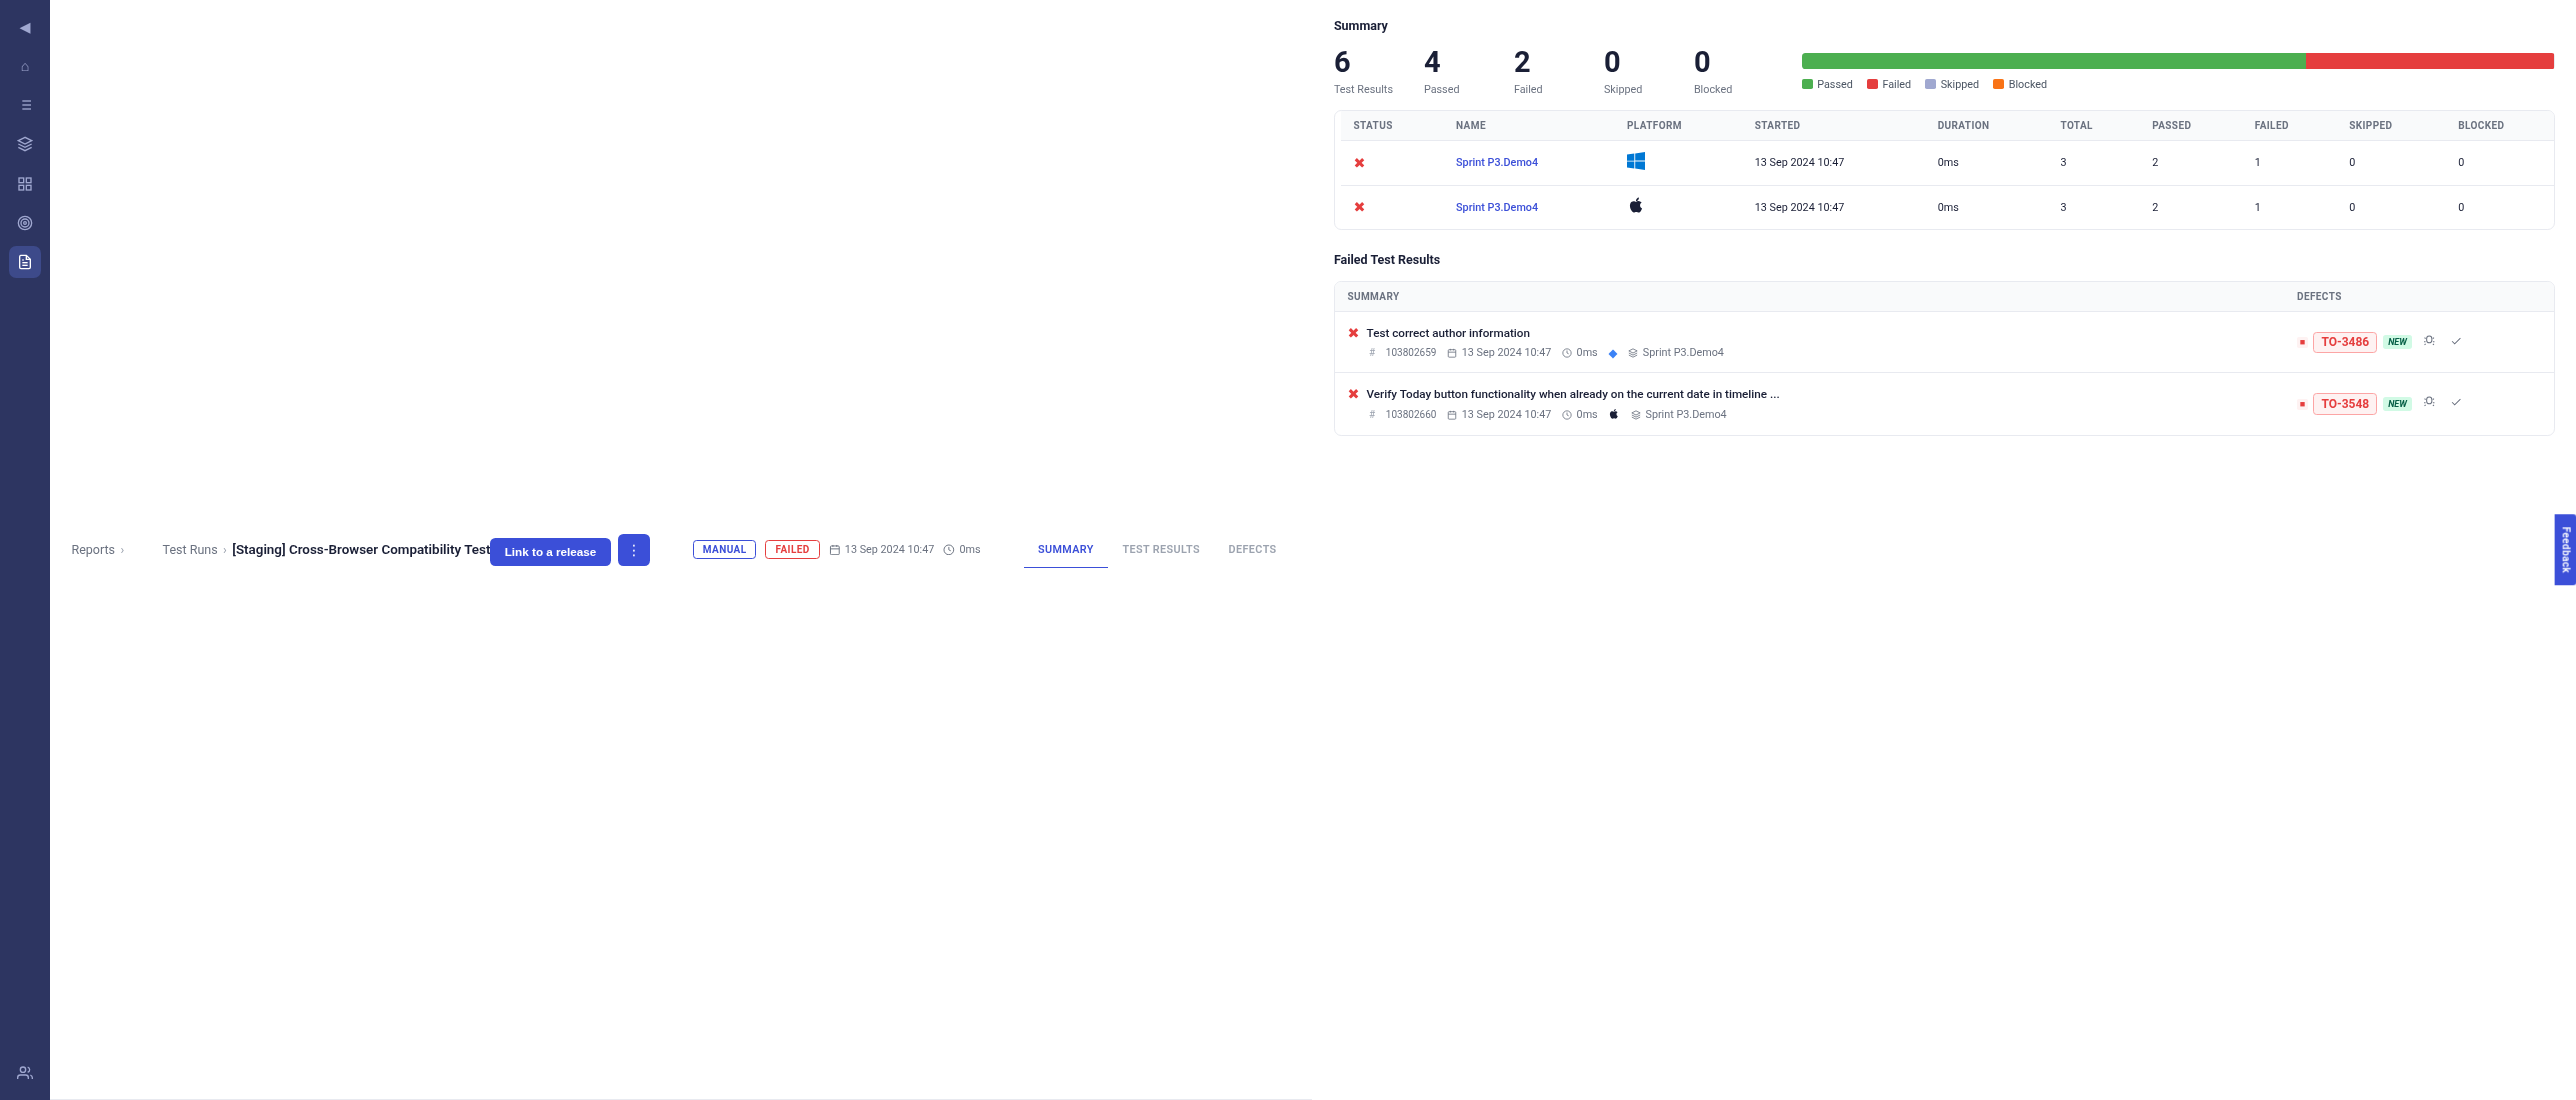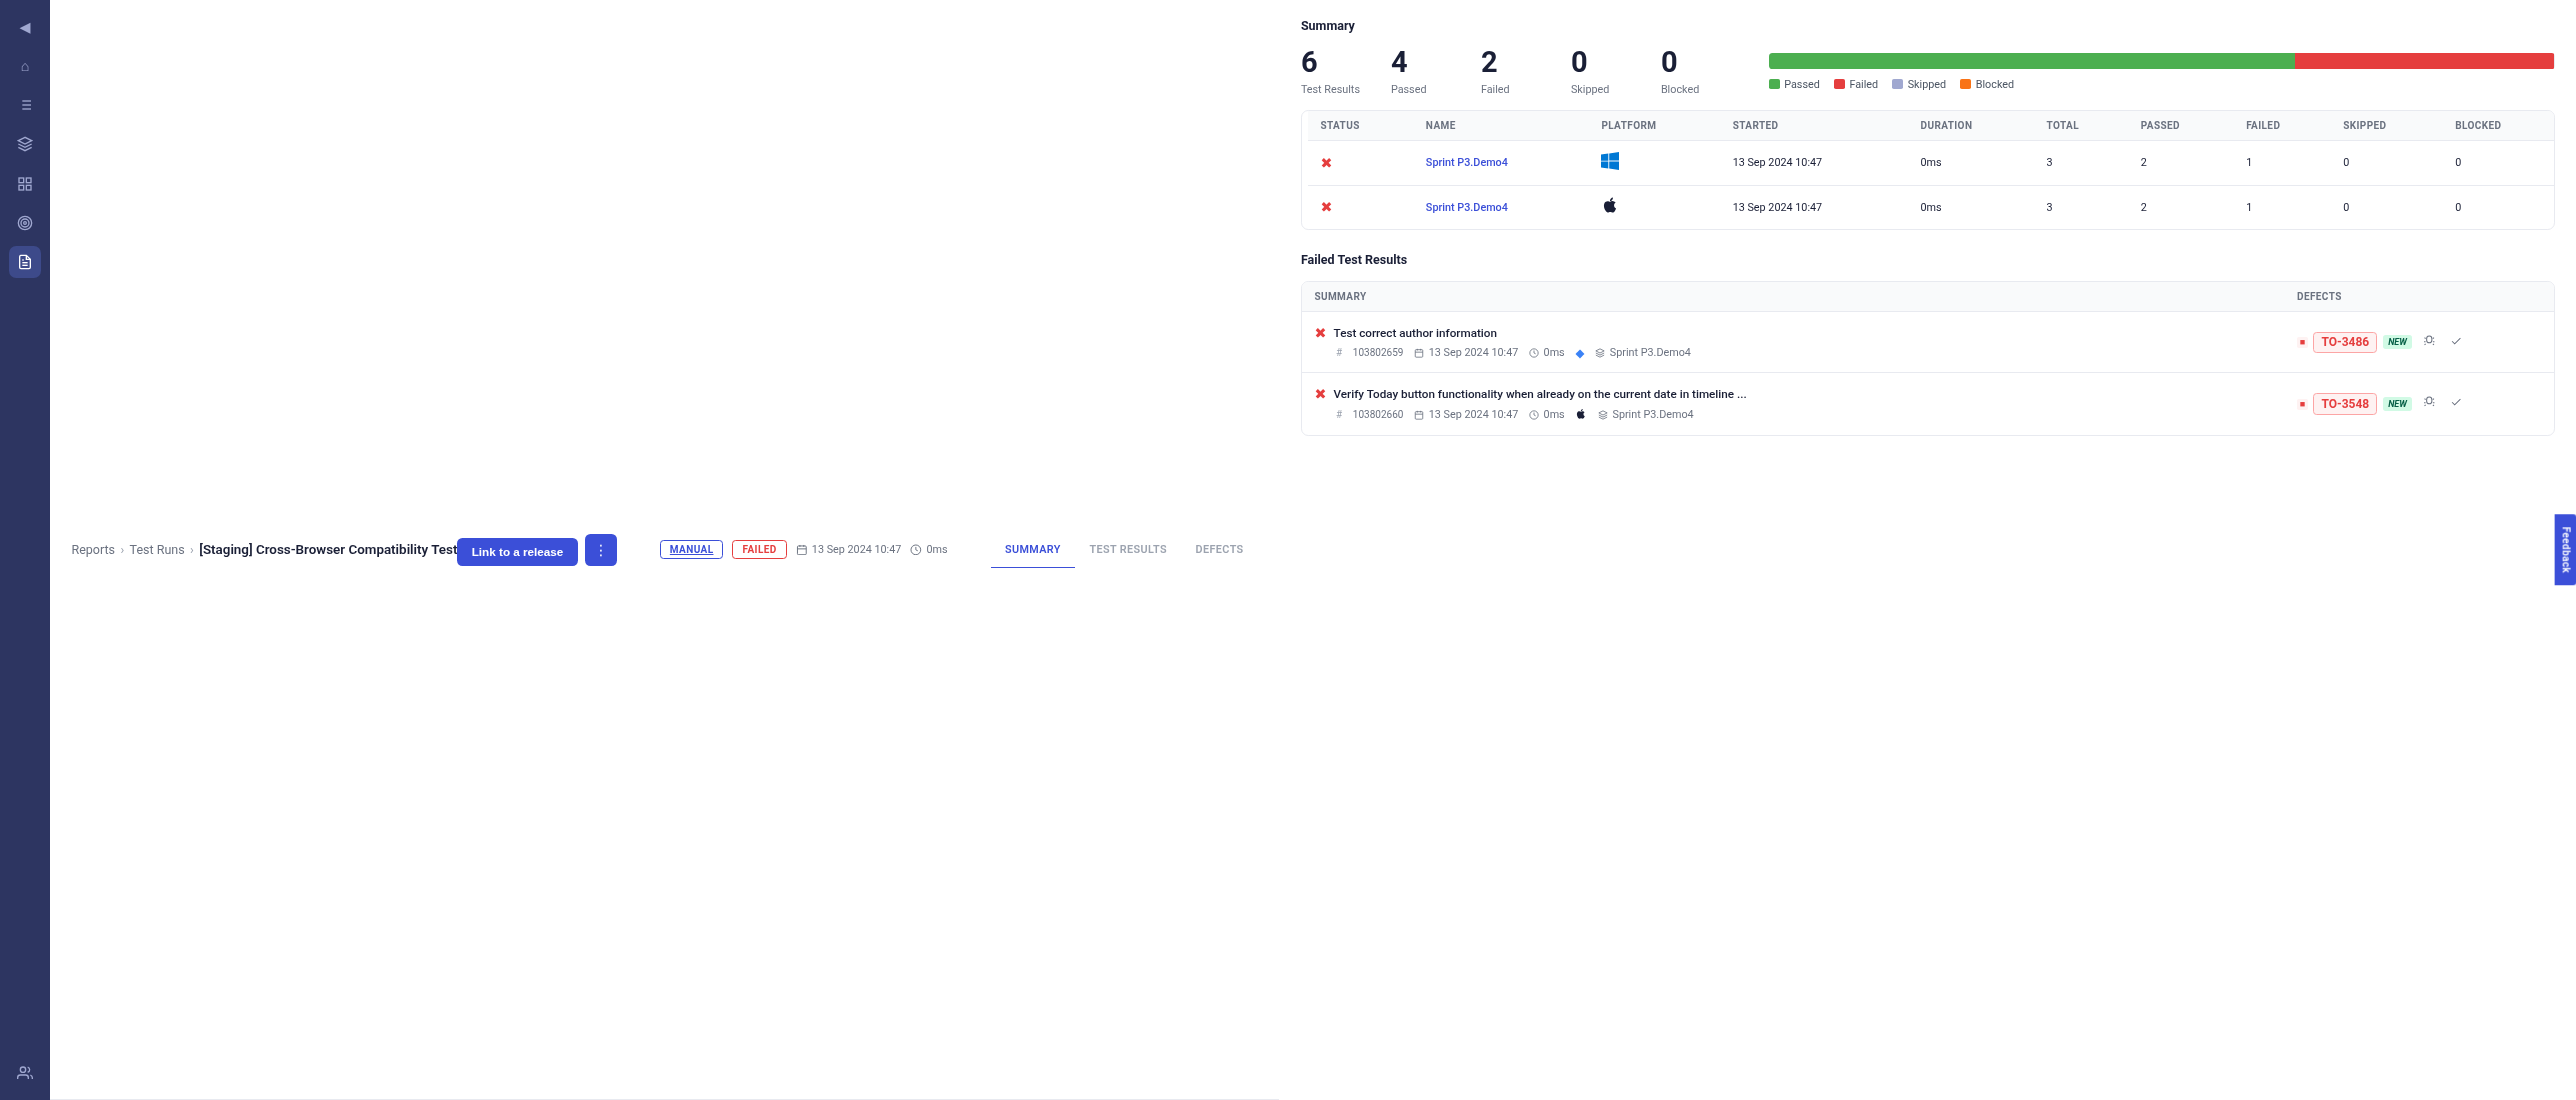--- a/index.html
+++ b/index.html
@@ -94,21 +94,21 @@
       border-bottom: 0.9px solid #e8eaf0;
       background: #fff;
     }
     .tag {
       padding: 2.7px 9px;
       border-radius: 3.6px;
       font-size: 10px;
       font-weight: 700;
       letter-spacing: 0.4px;
     }
-    .tag-manual { border: 1.3px solid #3b4fd8; color: #3b4fd8; background: transparent; text-decoration: underline; }
+    .tag-manual { border: 1.3px solid #3b4fd8; color: #3b4fd8; background: transparent; }
     .tag-failed { border: 1.3px solid #e53e3e; color: #e53e3e; background: transparent; }
     .meta-item {
       display: flex;
       align-items: center;
       gap: 4.5px;
       font-size: 10.8px;
       color: #6b7280;
     }
 
     
@@ -388,21 +388,21 @@
       </svg>
   </div>
 </div>
 
 <div class="main">
 
   <div class="header">
     <div class="breadcrumb">
       <span style="cursor:pointer;">Reports</span>
       <span class="breadcrumb-sep">›</span>
-      <span style="cursor:pointer;">Test Runs</span>
+      <span style="cursor:pointer;margin-left:33px;">Test Runs</span>
       <span class="breadcrumb-sep">›</span>
       <span class="breadcrumb-current">[Staging] Cross-Browser Compatibility Test</span>
     </div>
     <div class="header-actions">
       <button class="btn-primary">Link to a release</button>
       <button class="btn-icon">⋮</button>
     </div>
   </div>
 
   <div class="tags-row">

